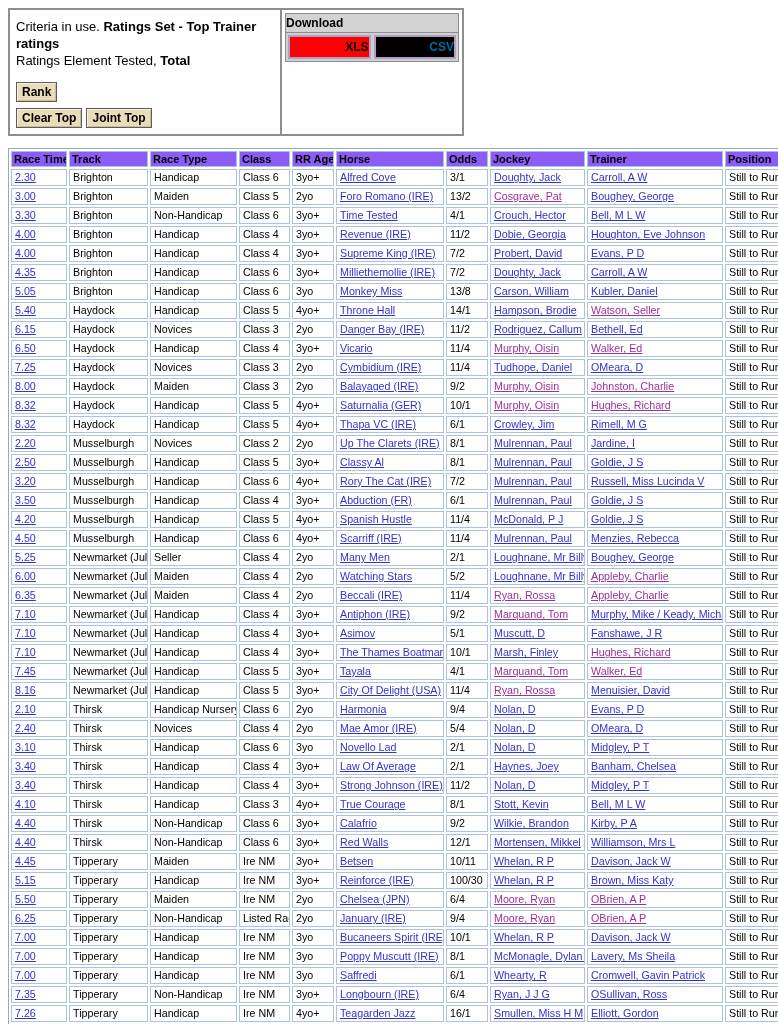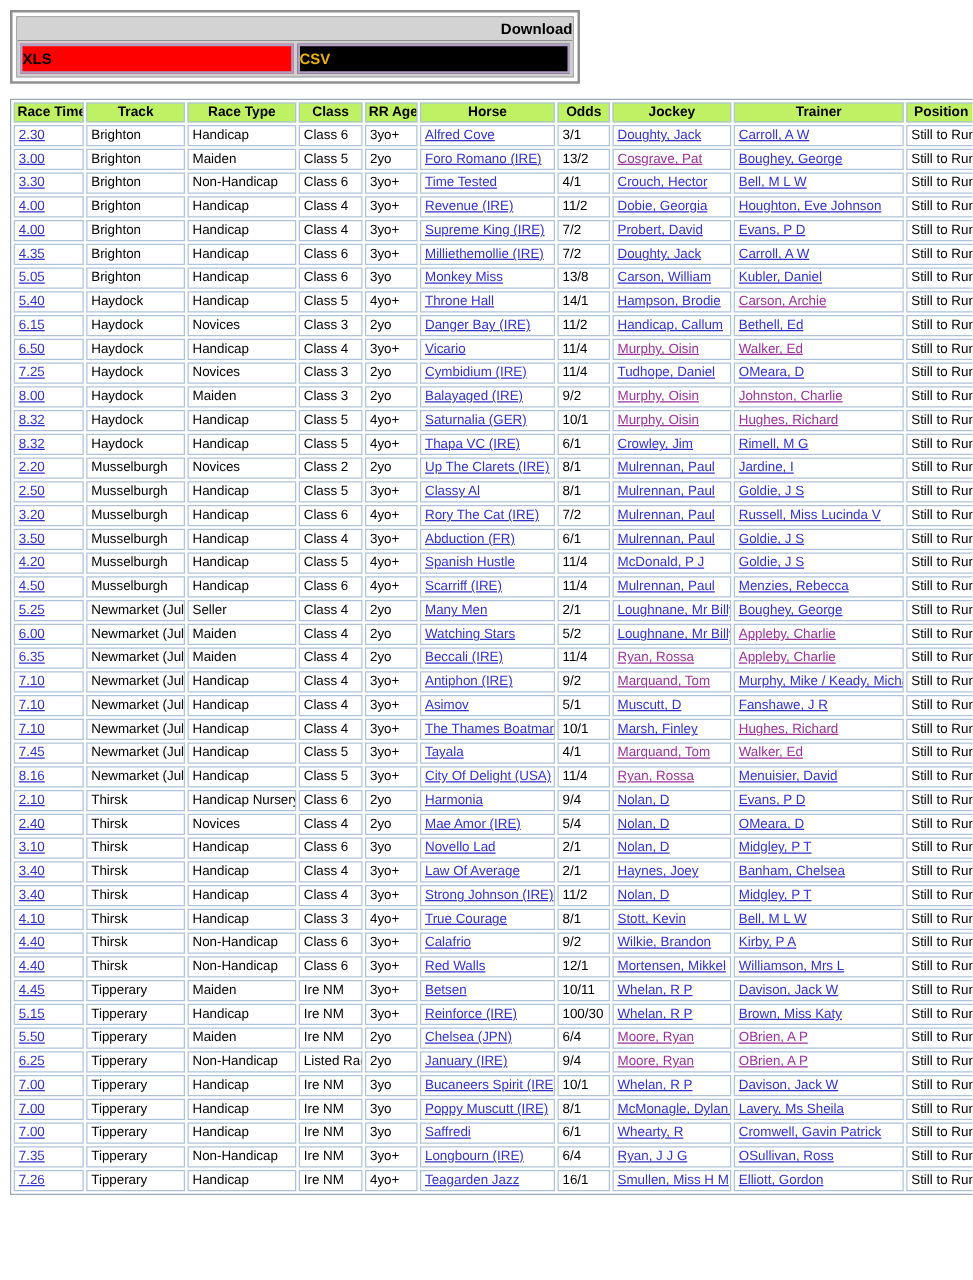--- a/index.html
+++ b/index.html
@@ -12,51 +12,62 @@
   .criteria-line{font-size:13px;line-height:17px;}
   .criteria-line b{font-weight:bold;}
   .btn{display:inline-block;background:#e9ddb9;border:1px solid #5c5c5c;
        box-shadow:inset 1px 1px 0 #f8f2df, inset -1px -1px 0 #c9bd98;
        font-weight:bold;font-size:12px;padding:2px 5px;cursor:pointer;
        font-family:"Liberation Sans",sans-serif;}
   .btn-row1{margin-top:13px;}
   .btn-row2{margin-top:6px;display:flex;gap:4px;}
   .dl-cell{flex:1;padding:3px;box-sizing:border-box;}
   .dl-panel{border:1px solid #8f8f8f;}
-  .dl-header{background:#d3d3d3;border-bottom:1px solid #8f8f8f;text-align:right;
+  .dl-header{background:#d3d3d3;border-bottom:1px solid #8f8f8f;text-align:left;
              font-weight:bold;font-size:12px;padding:2px 0;}
   .dl-buttons{display:flex;gap:3px;padding:2px;background:#cfcfcf;}
-  .dl-btn{flex:1;text-align:left;font-weight:bold;font-size:12px;padding:3px 0;
+  .dl-btn{flex:1;text-align:right;font-weight:bold;font-size:12px;padding:3px 0;
           border:2px solid #b09ec4;cursor:pointer;}
 
   
   table.races{margin-top:12px;width:762px;table-layout:fixed;
               border-collapse:separate;border-spacing:2px;
               border:1px solid #9aa8b8;background:#fff;}
-  table.races th{background:#bef264;border:1px solid #aec3d9;font-size:11px;
-                 font-weight:bold;text-align:center;padding:1px 2px;
+  table.races th{background:#8b5cf6;border:1px solid #aec3d9;font-size:11px;
+                 font-weight:bold;text-align:left;padding:1px 2px;
                  white-space:nowrap;overflow:hidden;}
   table.races td{border:1px solid #aec3d9;font-size:10.7px;padding:1px 3px;
                  white-space:nowrap;overflow:hidden;line-height:13px;}
   .lnk{color:#3333cc;text-decoration:underline;cursor:pointer;}
   .vis{color:#993399;text-decoration:underline;cursor:pointer;}
   td.pos{color:#000;}
 </style>
 </head>
 <body>
 
 <div class="page">
 
   <div class="topbox">
+    <div class="criteria-cell">
+      <div class="criteria-line"><span>Criteria in use. </span><b>Ratings Set - Top Trainer ratings</b></div>
+      <div class="criteria-line"><span>Ratings Element Tested, </span><b>Total</b></div>
+      <div class="btn-row1">
+        <button class="btn">Rank</button>
+      </div>
+      <div class="btn-row2">
+        <button class="btn">Clear Top</button>
+        <button class="btn">Joint Top</button>
+      </div>
+    </div>
     <div class="dl-cell">
       <div class="dl-panel">
         <div class="dl-header">Download</div>
         <div class="dl-buttons">
           <div class="dl-btn" id="xls-btn" style="background: rgb(255, 0, 0); color: rgb(0, 0, 0);">XLS</div>
-          <div class="dl-btn" id="csv-btn" style="background: rgb(0, 0, 0); color: #eab308;">CSV</div>
+          <div class="dl-btn" id="csv-btn" style="background: rgb(0, 0, 0); color: #0369a1;">CSV</div>
         </div>
       </div>
     </div>
   </div>
 
   <table class="races">
     <colgroup>
       <col style="width:56px">
         <col style="width:79px">
         <col style="width:87px">
@@ -169,32 +180,32 @@
         </tr>
         <tr>
           <td><a class="lnk">5.40</a></td>
           <td>Haydock</td>
           <td>Handicap</td>
           <td>Class 5</td>
           <td>4yo+</td>
           <td><a class="lnk">Throne Hall</a></td>
           <td>14/1</td>
           <td><a class="lnk">Hampson, Brodie</a></td>
-          <td><a class="vis">Carson, Archie</a></td>
+          <td><a class="vis">Watson, Seller</a></td>
           <td class="pos">Still to Run</td>
         </tr>
         <tr>
           <td><a class="lnk">6.15</a></td>
           <td>Haydock</td>
           <td>Novices</td>
           <td>Class 3</td>
           <td>2yo</td>
           <td><a class="lnk">Danger Bay (IRE)</a></td>
           <td>11/2</td>
-          <td><a class="lnk">Handicap, Callum</a></td>
+          <td><a class="lnk">Rodriguez, Callum</a></td>
           <td><a class="lnk">Bethell, Ed</a></td>
           <td class="pos">Still to Run</td>
         </tr>
         <tr>
           <td><a class="lnk">6.50</a></td>
           <td>Haydock</td>
           <td>Handicap</td>
           <td>Class 4</td>
           <td>3yo+</td>
           <td><a class="lnk">Vicario</a></td>

